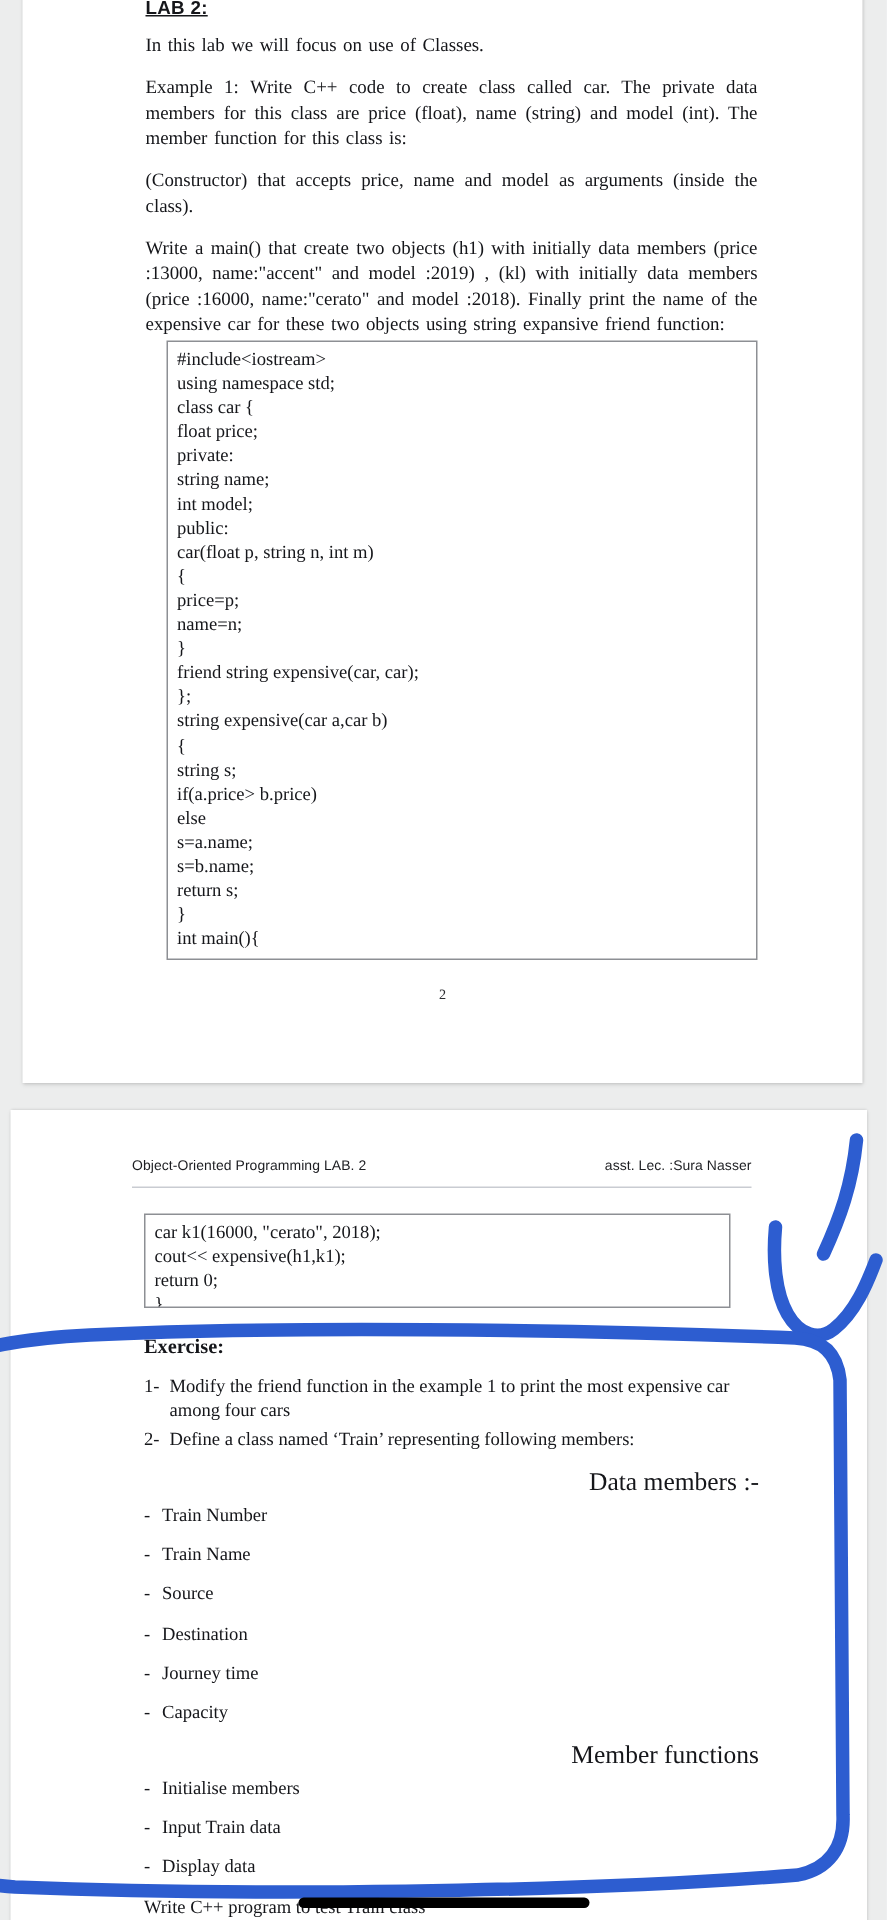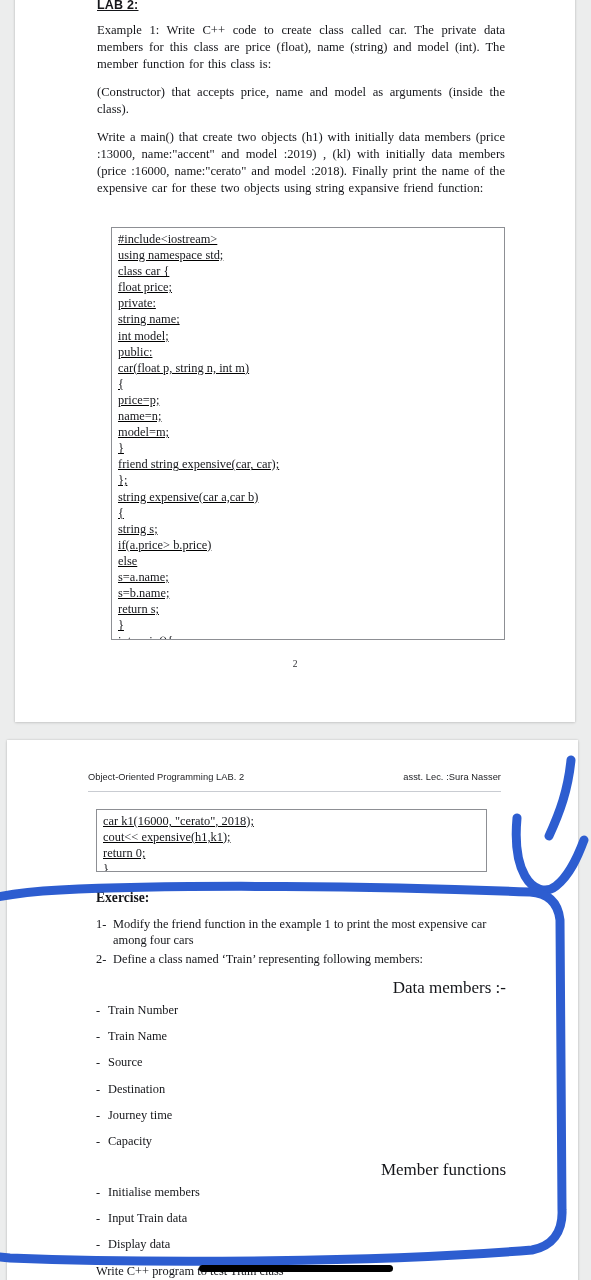--- a/index.html
+++ b/index.html
@@ -52,21 +52,20 @@
   .para b { font-weight: normal; }
   .para.tight { margin-bottom: 12px; }
 
   
   .code-box {
     position: absolute;
     border: 1px solid #8d8f94;
     background: #ffffff;
     padding: 3px 0 2px 6px;
     overflow: hidden;
-    text-decoration: underline;
   }
   #code-1 { left: 96px; top: 233px; width: 394px; height: 413px; }
   #code-2 { left: 96px; top: 809px; width: 391px; height: 63px; }
   .code-line {
     font-family: "Liberation Serif", serif;
     font-size: 12.4px;
     line-height: 16.1px;
     white-space: pre;
     color: #16171b;
   }
@@ -165,20 +164,23 @@
 <body>
 
 <div id="viewer">
 
   <div class="page" id="page-1">
     <div class="page-inner">
 
       <div class="p1-body">
         <div class="lab-title">LAB 2:</div>
 
+        <div class="para">
+          <span>In this lab we will focus on use of Classes.</span>
+        </div>
 
         <div class="para">
           <b>Example 1:</b><span> Write C++ code to  create class  called  car.  The private  data members  for  this class are price (float),  name  (string)  and  model (int). The member function  for  this  class  is:</span>
         </div>
 
         <div class="para">
           <span>(Constructor)  that  accepts  price, name  and  model  as  arguments (inside the  class).</span>
         </div>
 
         <div class="para tight">
@@ -192,21 +194,20 @@
           <div class="code-line">class car {</div>
           <div class="code-line">float price;</div>
           <div class="code-line">private:</div>
           <div class="code-line">string name;</div>
           <div class="code-line">int model;</div>
           <div class="code-line">public:</div>
           <div class="code-line">car(float p, string n, int m)</div>
           <div class="code-line">{</div>
           <div class="code-line">price=p;</div>
           <div class="code-line">name=n;</div>
-          <div class="code-line">model=m;</div>
           <div class="code-line">}</div>
           <div class="code-line">friend string expensive(car, car);</div>
           <div class="code-line">};</div>
           <div class="code-line">string expensive(car a,car b)</div>
           <div class="code-line">{</div>
           <div class="code-line">string s;</div>
           <div class="code-line">if(a.price&gt; b.price)</div>
           <div class="code-line">else</div>
           <div class="code-line">s=a.name;</div>
           <div class="code-line">s=b.name;</div>

